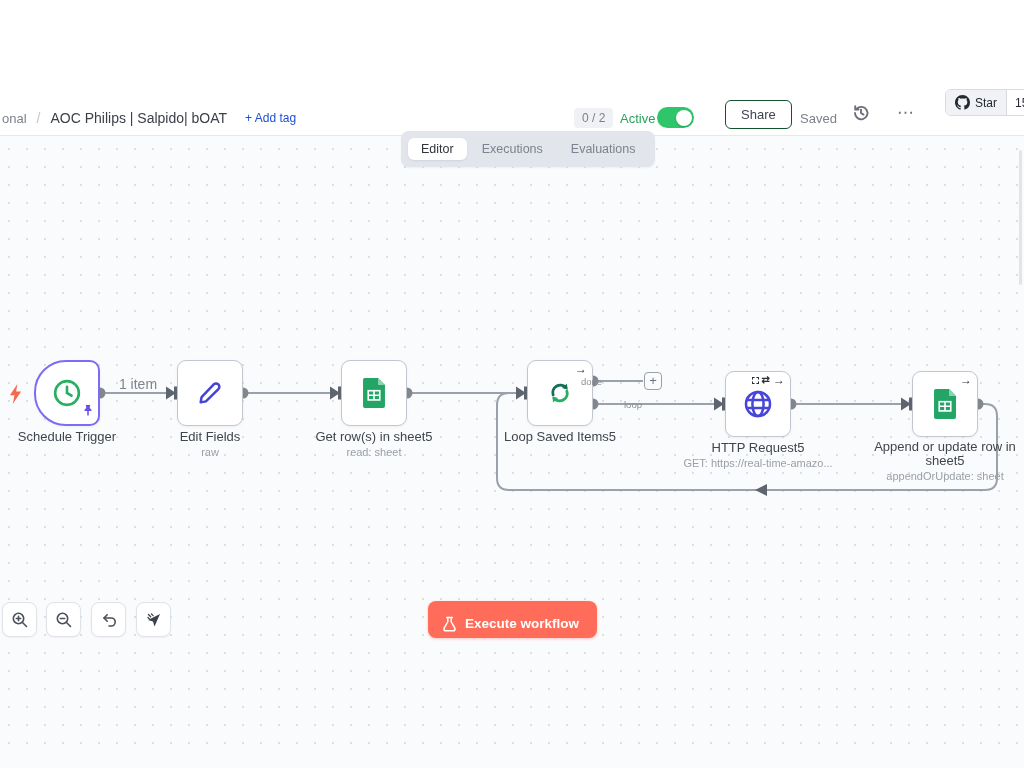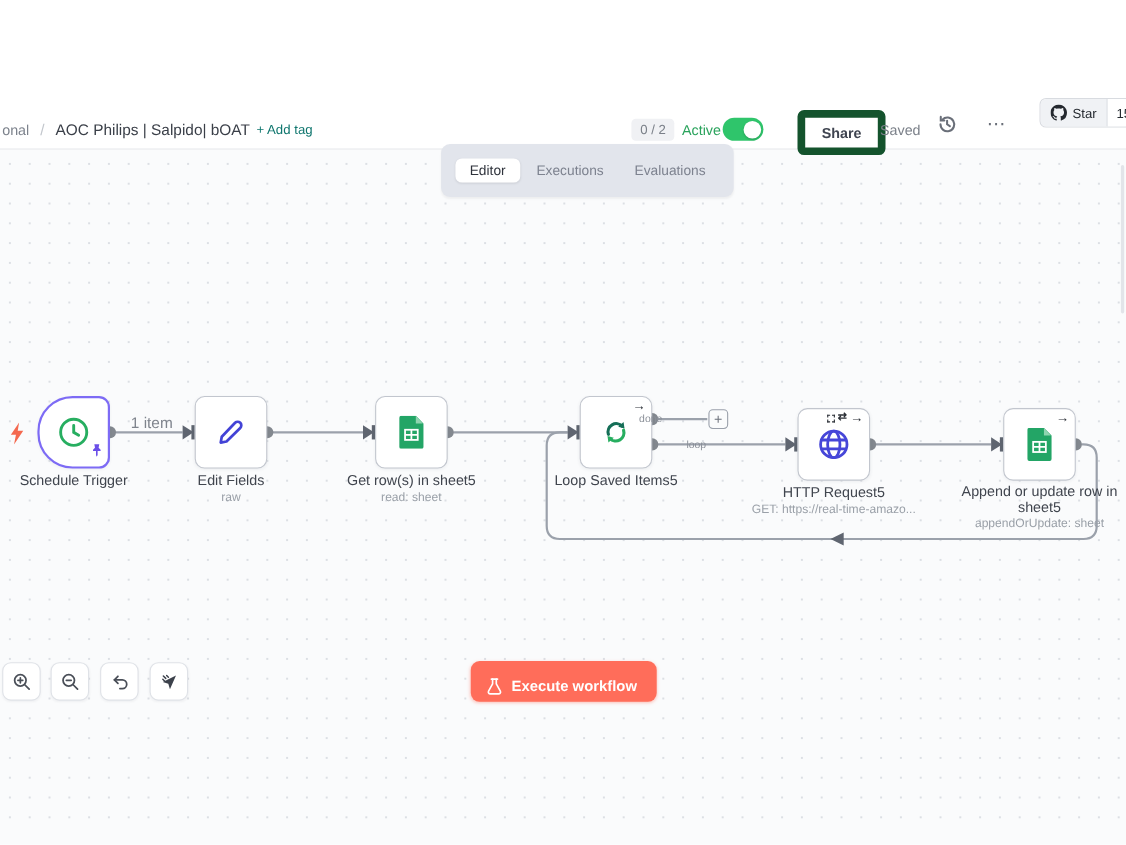--- a/index.html
+++ b/index.html
@@ -7,44 +7,44 @@
     font-family:"Liberation Sans", sans-serif; }
   .stage { position:relative; width:1024px; height:768px; }
 
   
   .header { position:absolute; top:0; left:0; width:1024px; height:136px; background:#fff;
     border-bottom:1px solid #e6e8ec; z-index:5; }
   .hrow { position:absolute; top:103px; left:0; width:1024px; height:30px; display:flex; align-items:center; }
   .crumb-prefix { color:#7c828c; font-size:13px; margin-left:2px; }
   .crumb-sep { color:#c3c7cd; font-size:14px; margin:0 10px; }
   .wf-title { color:#3a3f48; font-size:14px; font-weight:500; }
-  .add-tag { color:#0f766e; font-size:12px; margin-left:6px; cursor:pointer; }
+  .add-tag { color:#1d4ed8; font-size:12px; margin-left:18px; cursor:pointer; }
   .counter-badge { position:absolute; left:574px; background:#f0f1f4; color:#7b8089; font-size:12px;
     padding:3px 8px; border-radius:4px; }
   .active-label { position:absolute; left:620px; color:#2aa35c; font-size:13px; font-weight:500; }
   .toggle { position:absolute; left:657px; top:4px; width:37px; height:21px; background:#2fc56b;
     border-radius:11px; cursor:pointer; }
   .toggle .knob { position:absolute; right:2.5px; top:2.5px; width:16px; height:16px; background:#fff;
     border-radius:50%; box-shadow:0 1px 2px rgba(0,0,0,.2); }
-  .share-btn { position:absolute; left:725px; top:-3px; background:#fff; border:7px solid #14532d;
-    border-radius:6px; padding:6px 15px; font-size:13px; color:#3f4450; cursor:pointer;font-weight:bold; }
+  .share-btn { position:absolute; left:725px; top:-3px; background:#fff; border:1px solid #14532d;
+    border-radius:6px; padding:6px 15px; font-size:13px; color:#3f4450; cursor:pointer; }
   .saved-label { position:absolute; left:800px; color:#7b8089; font-size:13px; }
   .hist-btn { position:absolute; left:851px; top:0px; width:22px; height:22px; cursor:pointer; }
   .more-btn { position:absolute; left:893px; top:-1px; width:26px; height:24px; color:#6a6f79;
     font-size:17px; letter-spacing:1px; text-align:center; cursor:pointer; line-height:22px; }
   .gh-widget { position:absolute; left:945px; top:-14px; height:27px; display:flex; align-items:stretch;
     border:1px solid #d8dbe0; border-radius:6px; overflow:hidden; background:#fff; width:110px; }
   .gh-star { display:flex; align-items:center; gap:5px; background:#f0f2f5; padding:4px 9px;
     border-right:1px solid #d8dbe0; cursor:pointer; }
   .gh-star span { font-size:12px; color:#24292f; font-weight:500; }
   .gh-count { display:flex; align-items:center; padding:0 8px; font-size:12px; color:#24292f; background:#fff; }
 
   
   .tabs { position:absolute; top:131px; left:401px; z-index:8; background:#e2e5ec; border-radius:8px;
-    padding:13px; display:flex; gap:2px; box-shadow:0 1px 2px rgba(0,0,0,.05); }
+    padding:7px; display:flex; gap:2px; box-shadow:0 1px 2px rgba(0,0,0,.05); }
   .tab { font-size:12.5px; color:#7d828f; padding:4px 13px; border-radius:6px; cursor:pointer; }
   .tab.active { background:#fff; color:#2f333c; font-weight:500; box-shadow:0 1px 2px rgba(0,0,0,.08); }
 
   
   .canvas { position:absolute; top:136px; left:0; width:1024px; height:632px; background:#fafbfc; }
   .grid { position:absolute; left:0; top:4px; width:1024px; height:616px;
     background-image:radial-gradient(circle, #dcdfe4 1px, transparent 1.4px);
     background-size:18px 18px; }
   svg.wires { position:absolute; top:0; left:0; width:1024px; height:768px; z-index:2; pointer-events:none; }
 

